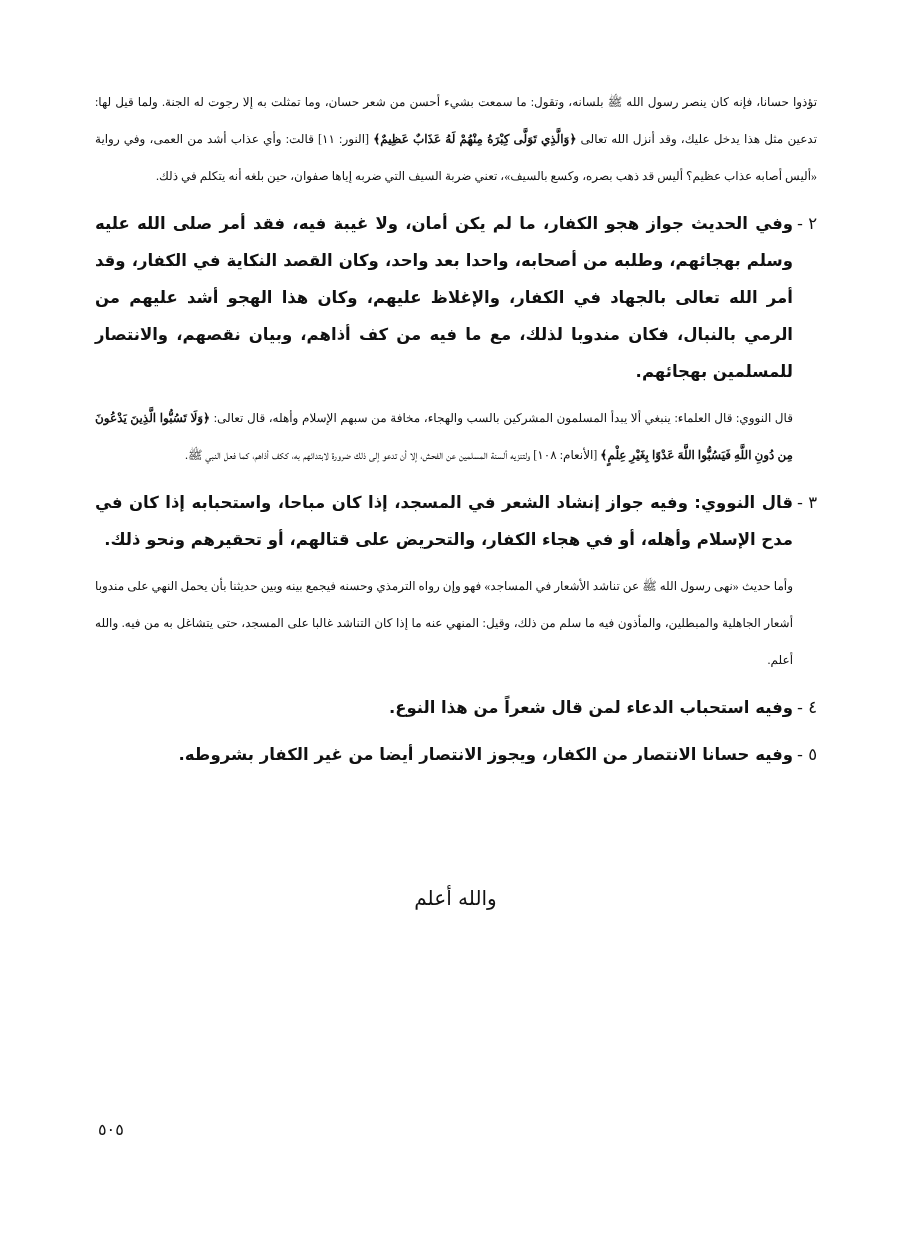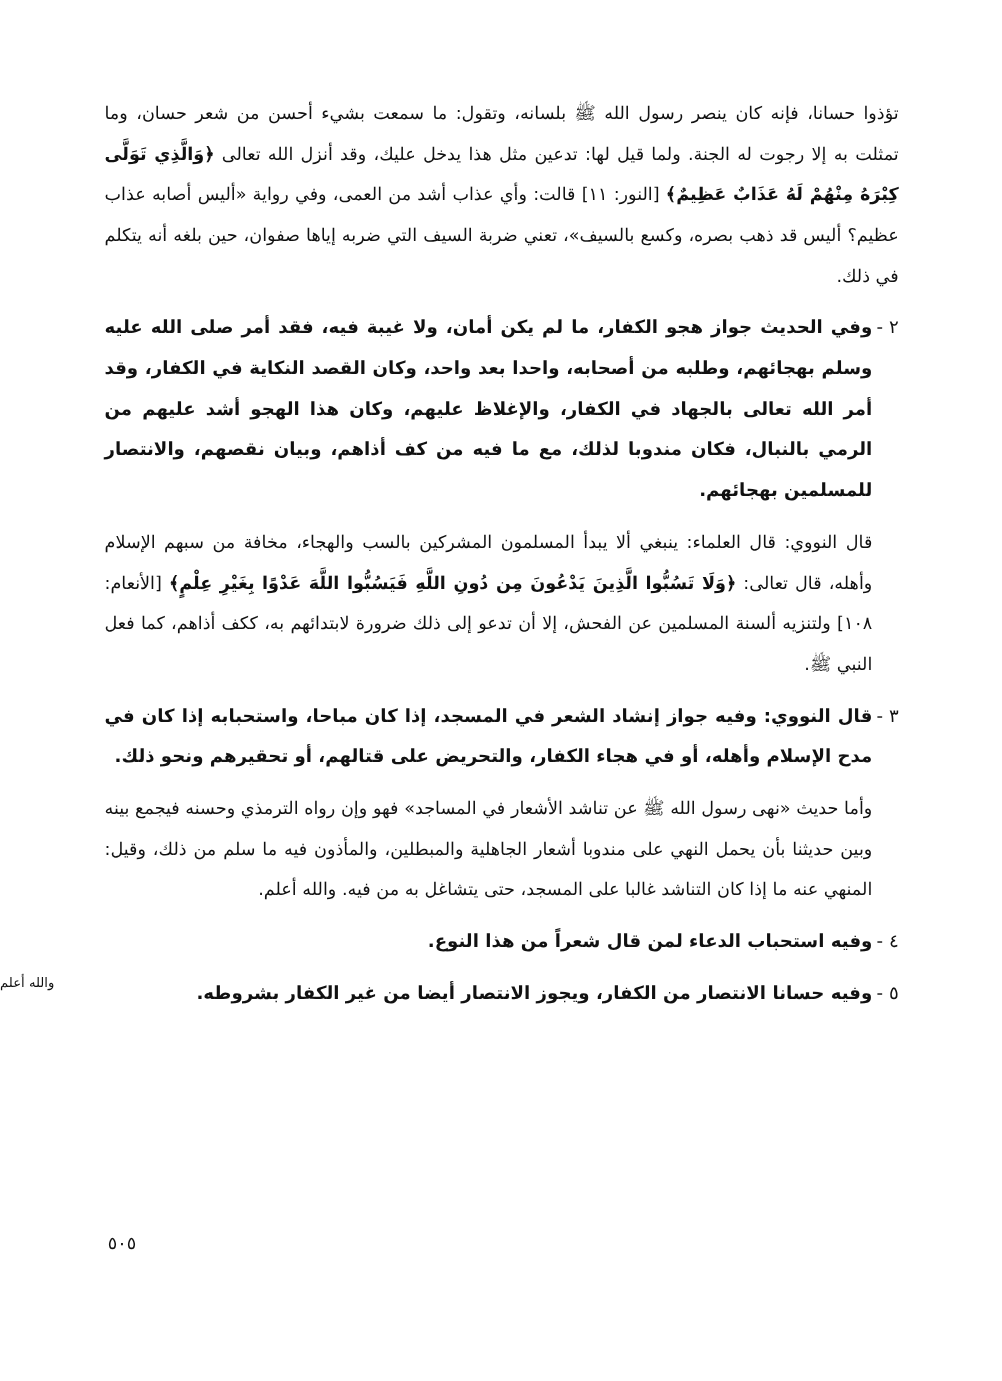--- a/index.html
+++ b/index.html
@@ -2,29 +2,30 @@
 <html><head>
 <meta charset="utf-8">
 <style>
   html, body { margin: 0; padding: 0; background: #ffffff; }
   body {
     width: 911px; height: 1255px; position: relative; overflow: hidden;
     font-family: "DejaVu Sans", sans-serif; color: #111;
   }
   .page { position: absolute; left: 95px; top: 84px; width: 722px; direction: rtl; }
   .para {
-    font-size: 16px; line-height: 37px; text-align: justify; text-align-last: right;
+    font-size: 12px; line-height: 37px; text-align: justify; text-align-last: right;
     margin: 0 0 10px 0;
+    font-family: Liberation Serif, serif;
   }
   .indent { padding-right: 24px; }
   .item { display: flex; flex-direction: row; margin: 0 0 10px 0; }
   .item .num { flex: 0 0 24px; font-size: 16.5px; line-height: 37px; white-space: nowrap; }
   .item .body { flex: 1; font-size: 16.5px; line-height: 37px; text-align: justify; text-align-last: right; font-weight: bold; }
   .quran { font-weight: bold; }
-  .closing { position: absolute; left: 0; width: 911px; top: 886px; text-align: left; direction: rtl; font-size: 12px; }
+  .closing { position: absolute; left: 0; width: 911px; top: 886px; text-align: center; direction: rtl; font-size: 20px; }
   .pagenum { position: absolute; left: 98px; top: 1120px; font-size: 16px; direction: rtl; }
 </style>
 </head>
 <body>
 
 <div class="page">
   <p class="para">
     <span>تؤذوا حسانا، فإنه كان ينصر رسول الله ﷺ بلسانه، وتقول: ما سمعت بشيء أحسن من شعر حسان، وما تمثلت به إلا رجوت له الجنة. ولما قيل لها: تدعين مثل هذا يدخل عليك، وقد أنزل الله تعالى</span>
     <span class="quran">﴿وَالَّذِي تَوَلَّى كِبْرَهُ مِنْهُمْ لَهُ عَذَابٌ عَظِيمٌ﴾</span>
     <span>[النور: ١١] قالت: وأي عذاب أشد من العمى، وفي رواية «أليس أصابه عذاب عظيم؟ أليس قد ذهب بصره، وكسع بالسيف»، تعني ضربة السيف التي ضربه إياها صفوان، حين بلغه أنه يتكلم في ذلك.</span>

